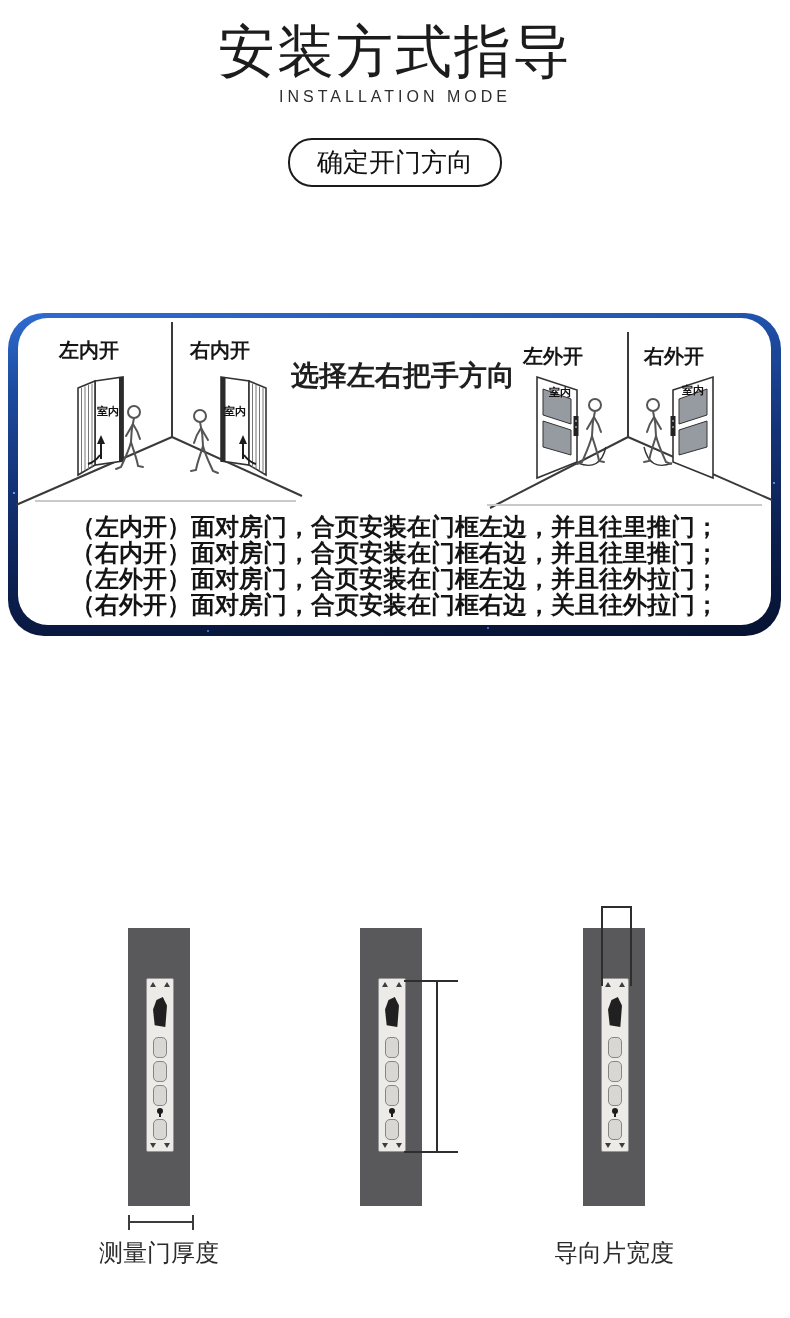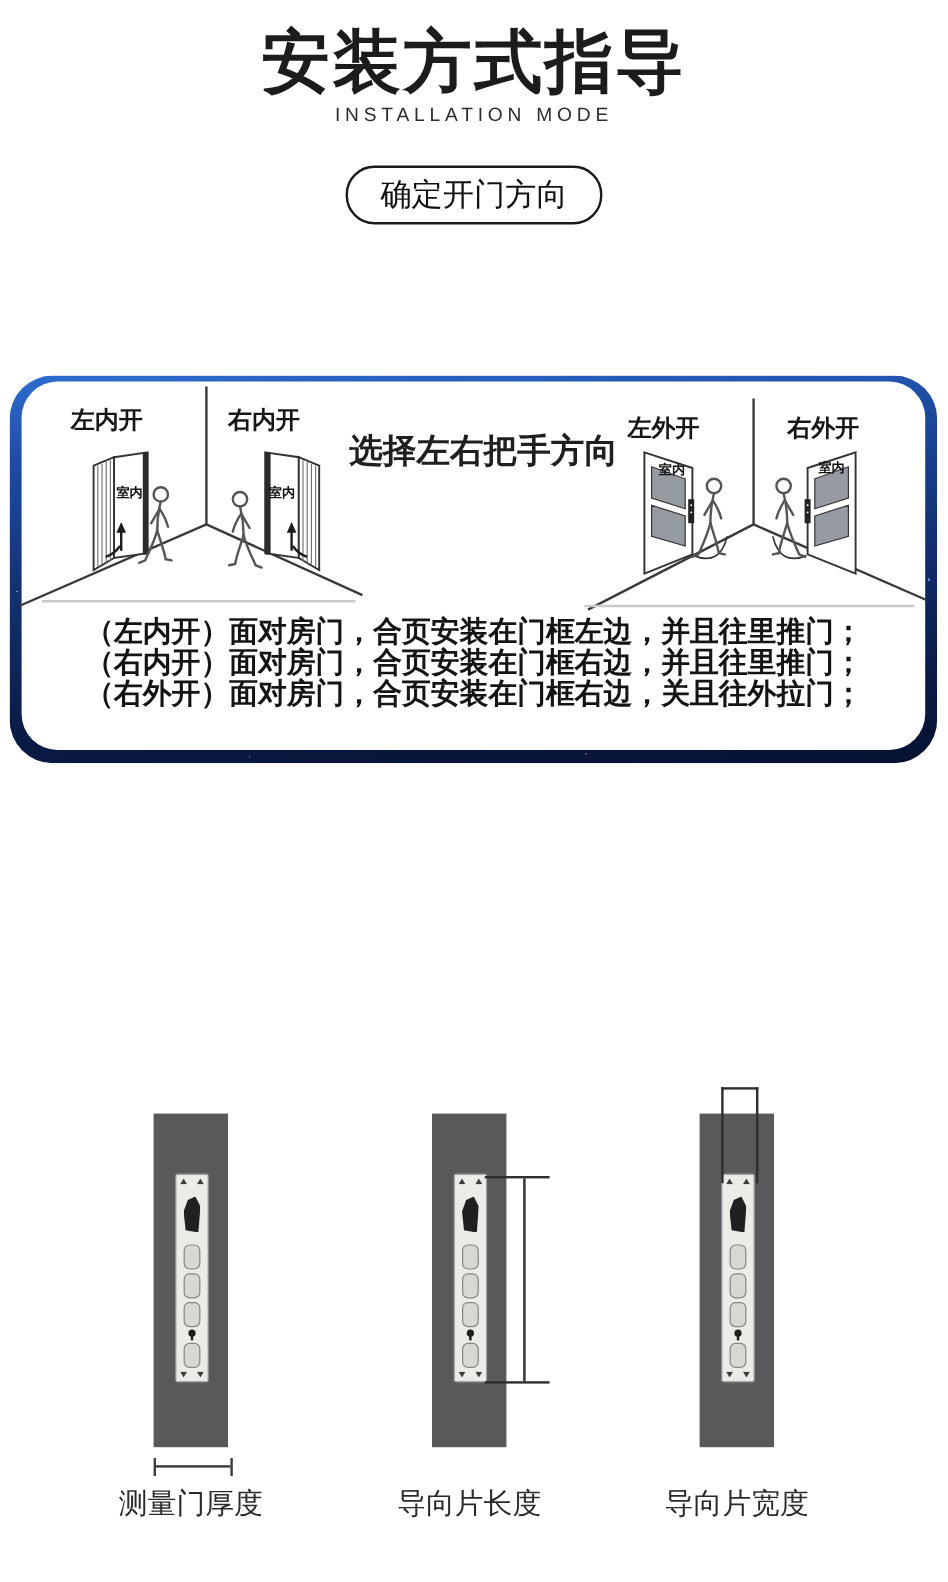--- a/index.html
+++ b/index.html
@@ -1,21 +1,21 @@
 <!DOCTYPE html>
 <html><head>
 <meta charset="utf-8">
 <style>
   html,body{margin:0;padding:0;background:#fff;}
   .page{position:relative;width:790px;height:1318px;background:#ffffff;margin:0 auto;
         font-family:"Liberation Sans",sans-serif;color:#1a1a1a;overflow:hidden;}
 
   
   .title{position:absolute;top:14px;left:0;width:100%;text-align:center;
-         font-size:57px;font-weight:700;letter-spacing:2px;color:#1c1c1c;}
+         font-size:57px;font-weight:400;letter-spacing:2px;color:#1c1c1c;}
   .subtitle{position:absolute;top:88px;left:0;width:100%;text-align:center;
             font-size:16px;font-weight:400;letter-spacing:4px;color:#2d2d2d;}
   .pill{position:absolute;left:50%;transform:translateX(-50%);
         border:2px solid #1b1b1b;border-radius:24px;background:#fff;
         font-size:26px;font-weight:500;color:#111;padding:5px 27px;white-space:nowrap;}
   .pill1{top:138px;}
   .pill2{top:815px;}
 
   
   .dir-box{position:absolute;left:8px;top:313px;width:773px;height:323px;border-radius:36px;
@@ -183,32 +183,33 @@
       <path d="M654,104 L661,116"></path>
         <path d="M654,104 C650,110 648,115 647,119"></path>
       <path d="M656,123 C659,134 663,142 666,149 L671,151"></path>
       <path d="M656,123 C653,133 650,141 649,148 L644,149"></path>
     </g>
   </svg>
 
   <div class="door-label" style="left:59px;top:337px;">左内开</div>
   <div class="door-label" style="left:190px;top:337px;">右内开</div>
   <div class="door-label" style="left:523px;top:343px;">左外开</div>
-  <div class="door-label" style="left:644px;top:343px;margin-left:12px;">右外开</div>
+  <div class="door-label" style="left:644px;top:343px;">右外开</div>
 
   <span class="indoor" style="left:97px;top:406px;">室内</span>
   <span class="indoor" style="left:224px;top:406px;">室内</span>
   <span class="indoor" style="left:549px;top:387px;">室内</span>
   <span class="indoor" style="left:682px;top:385px;">室内</span>
 
   <div class="handle-text">选择左右把手方向</div>
 
   <div class="instructions">
     <div>（左内开）面对房门，合页安装在门框左边，并且往里推门；</div>
     <div>（右内开）面对房门，合页安装在门框右边，并且往里推门；</div>
+    <div>（左外开）面对房门，合页安装在门框左边，并且往外拉门；</div>
     <div>（右外开）面对房门，合页安装在门框右边，关且往外拉门；</div>
   </div>
 
 
   <div class="door-bar bar1">
     <div class="plate">
       <span class="screw tl"></span>
       <span class="screw tr"></span>
       <span class="latch"></span>
       <span class="slot s1"></span>
@@ -249,16 +250,15 @@
       <span class="screw bl"></span>
       <span class="screw br"></span>
     </div>
   </div>
 
   <div class="measure-h"></div>
   <div class="measure-v"></div>
   <div class="measure-w"></div>
 
   <div class="diagram-label dl1">测量门厚度</div>
-  <div class="diagram-label dl2">导向片长度</div>
   <div class="diagram-label dl3">导向片宽度</div>
 
 </div>
 
 </body></html>

